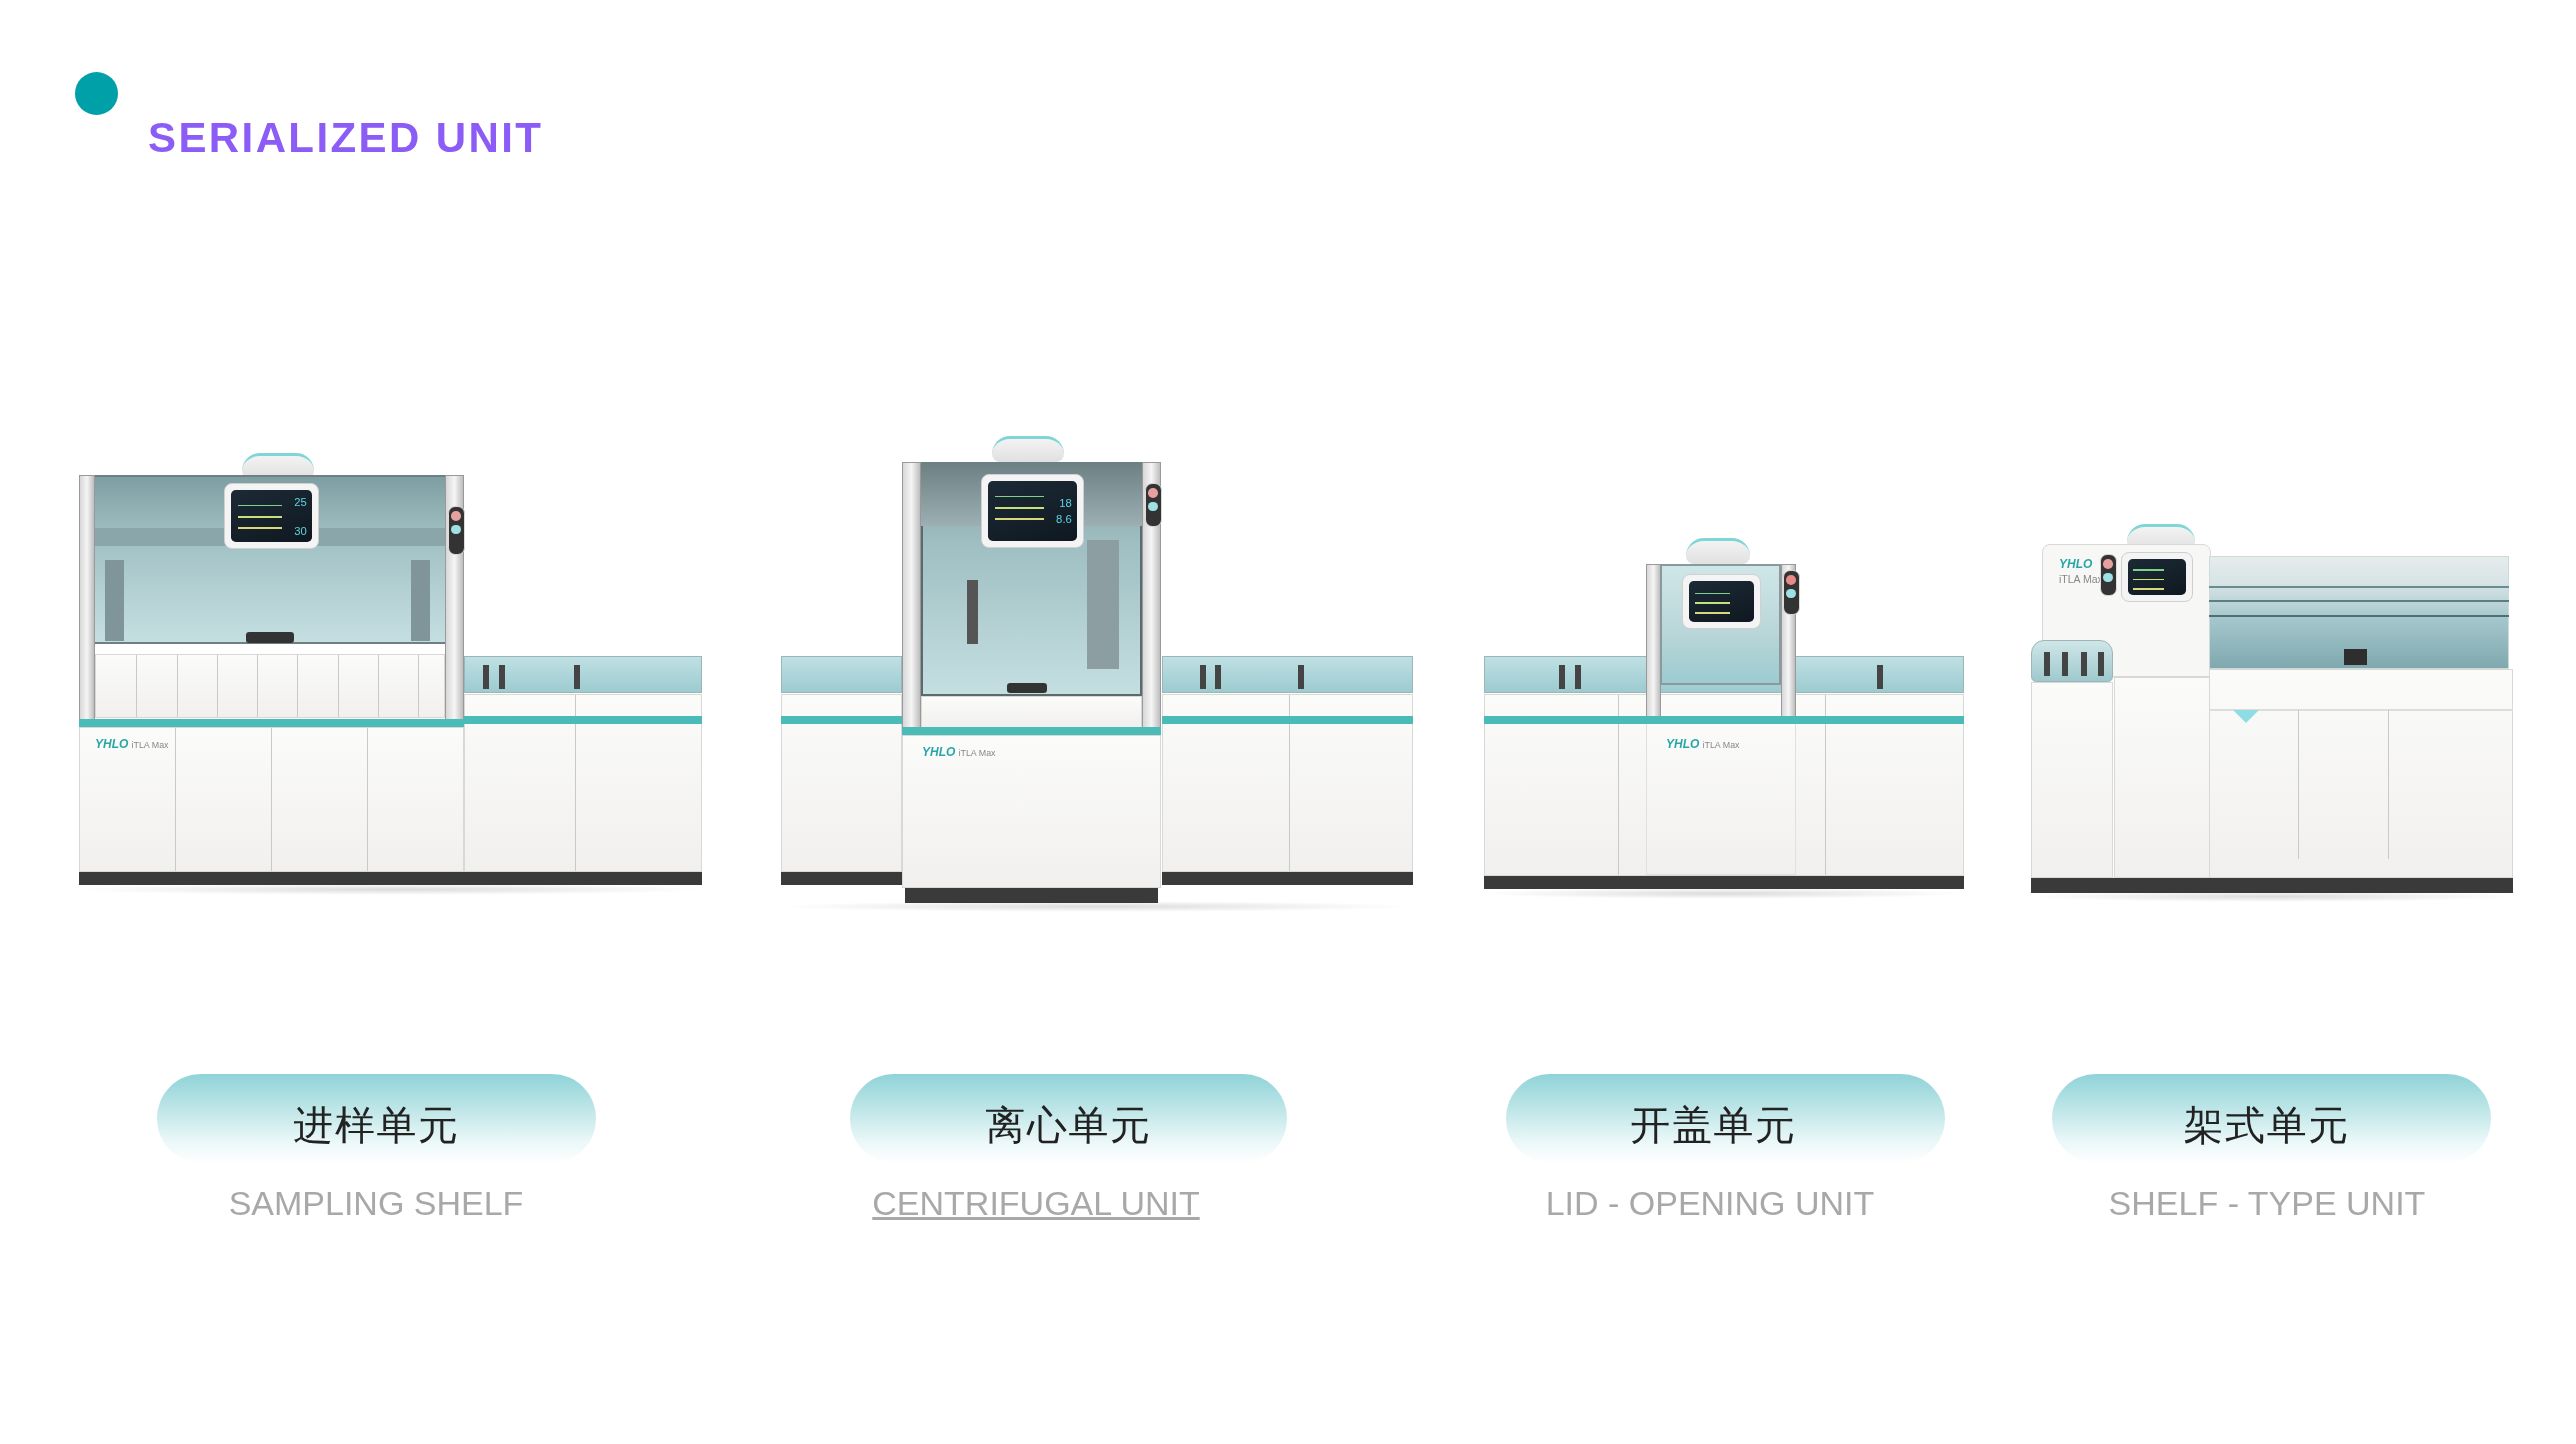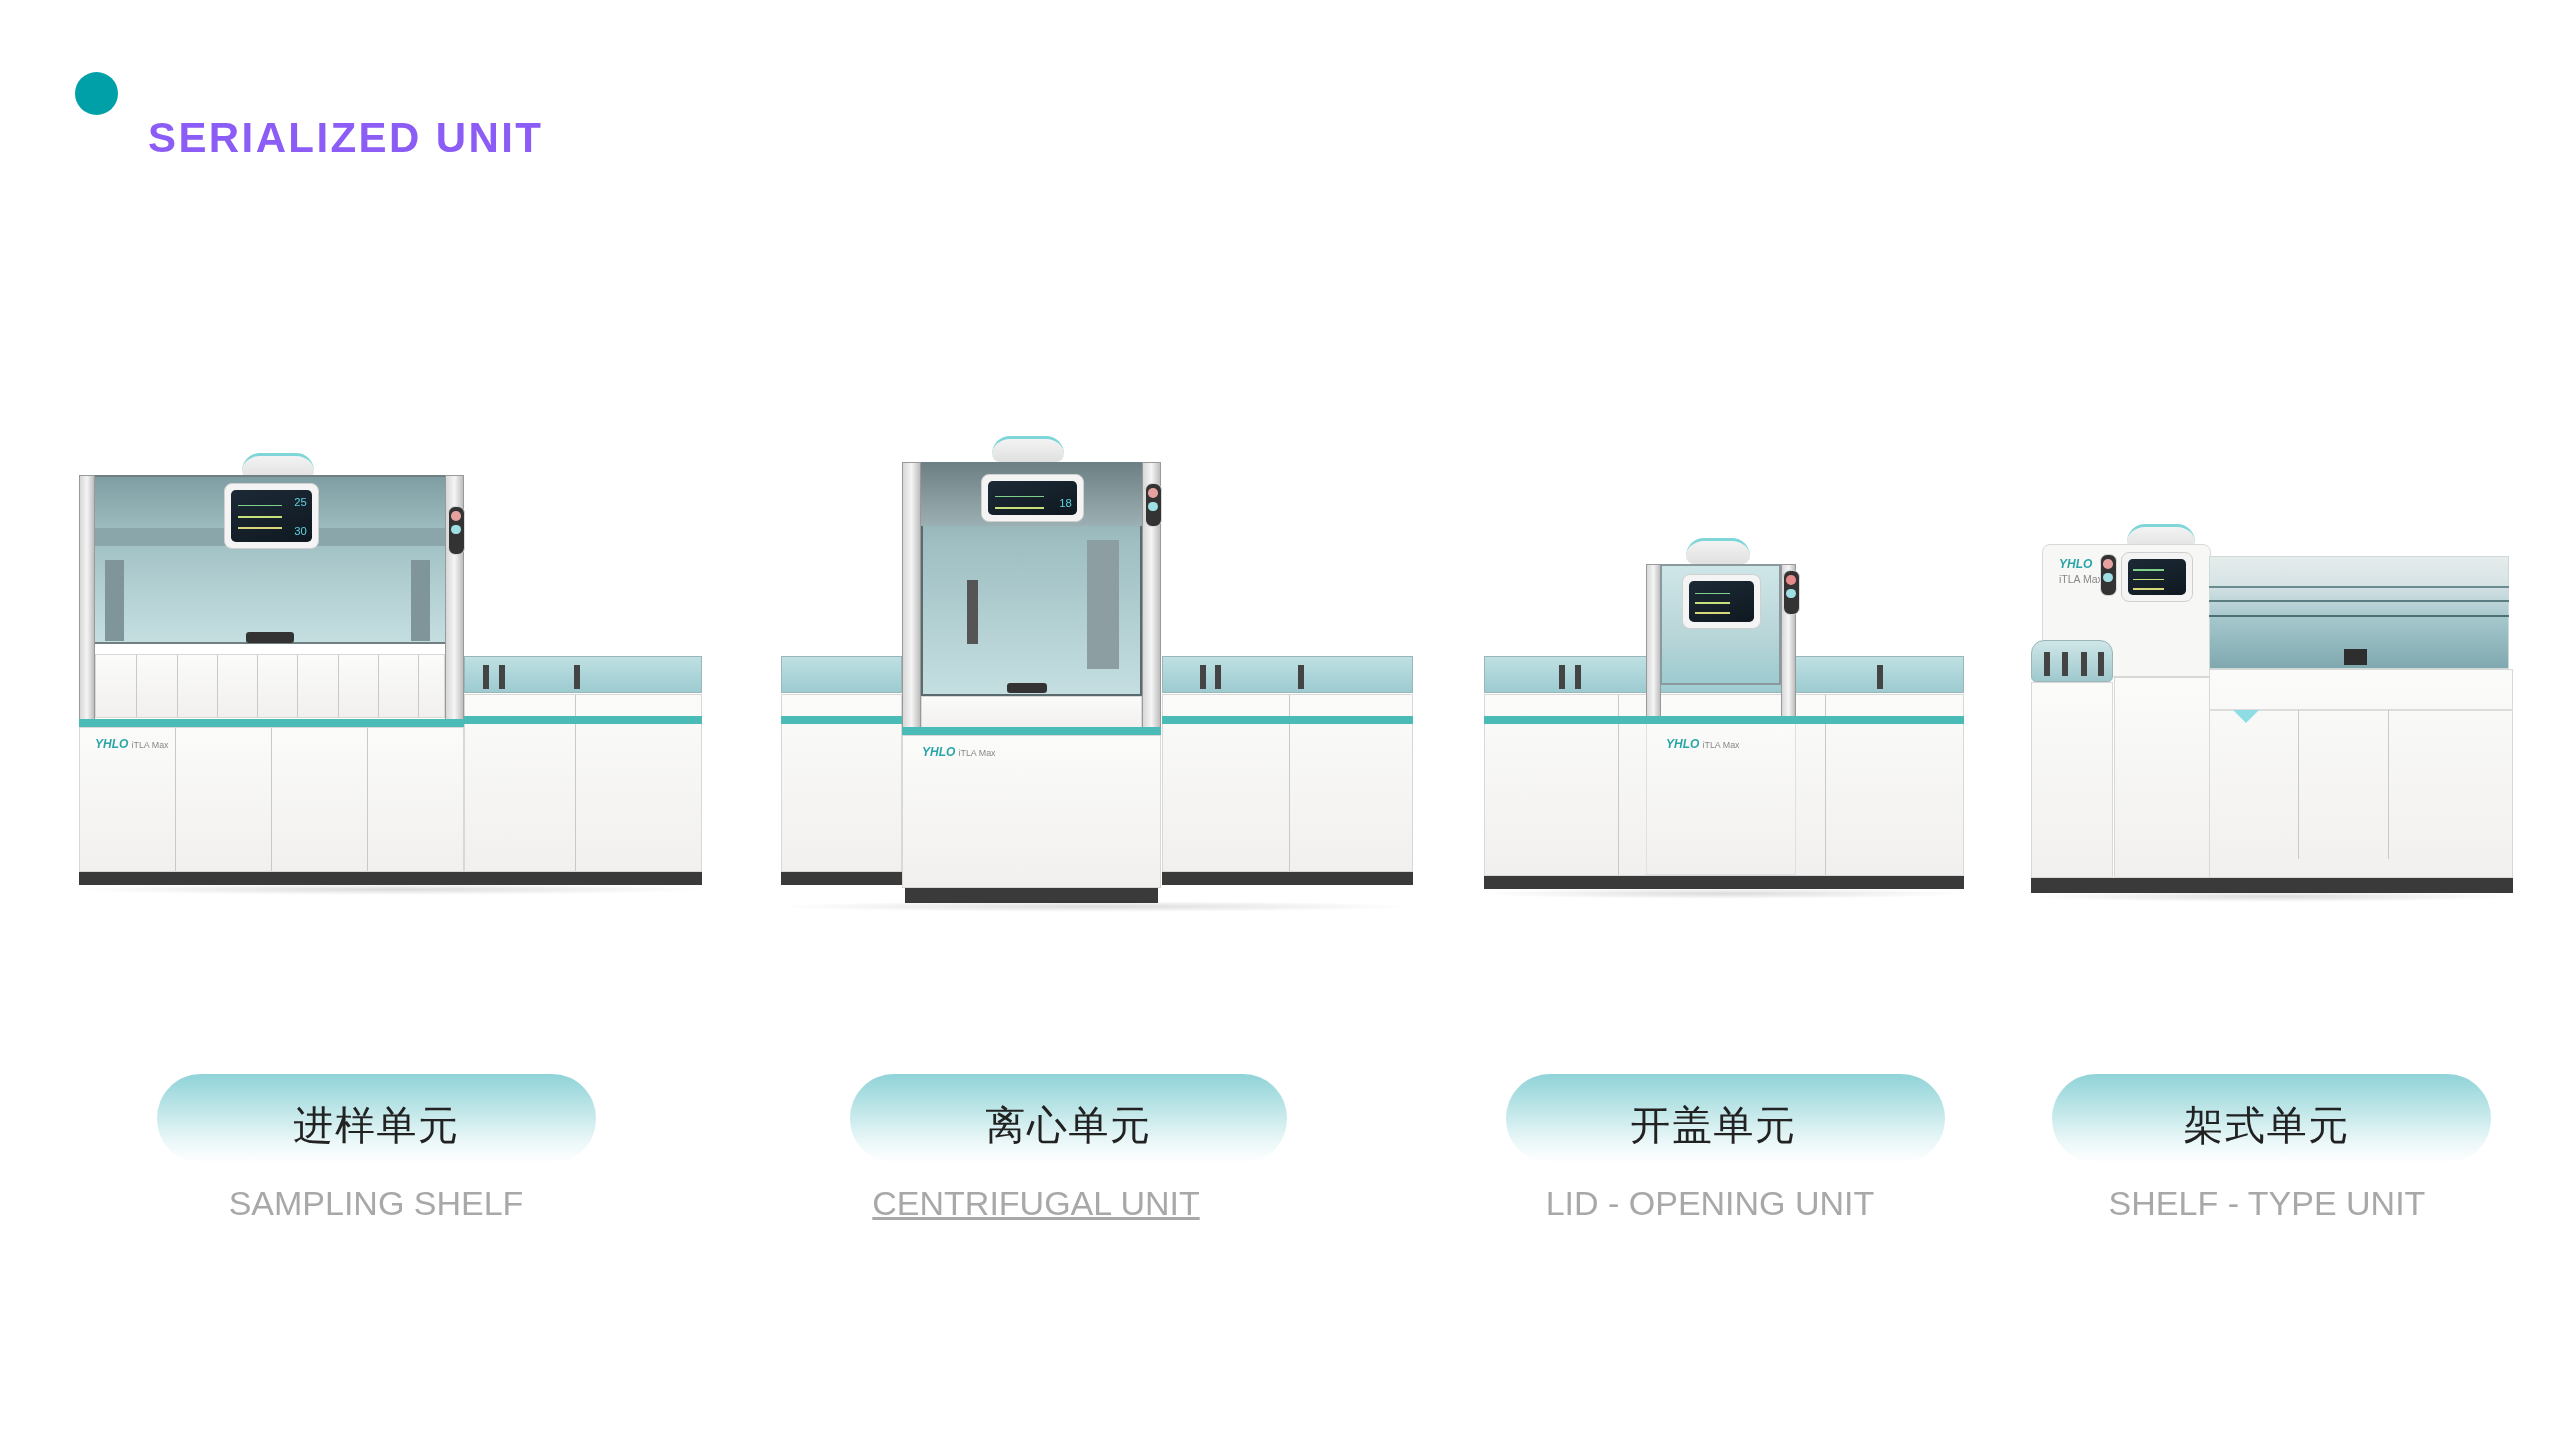--- a/index.html
+++ b/index.html
@@ -119,21 +119,21 @@
   <div class="stripe" style="left:1162px;top:716px;width:251px;"></div>
   <div class="base" style="left:1162px;top:872px;width:251px;"></div>
 
   <div class="pillar" style="left:902px;top:462px;width:19.3px;height:266px;"></div>
   <div class="pillar" style="left:1142px;top:462px;width:19.3px;height:266px;"></div>
   <div class="hood" style="left:921px;top:462px;width:221px;height:234px;border-color:#5a6a6d;"></div>
   <div class="abs" style="left:921px;top:462px;width:221px;height:64px;background:linear-gradient(180deg,#6c7f83,#9cb0b3);"></div>
   <div class="abs" style="left:967px;top:580px;width:11.3px;height:64px;background:#555;"></div>
   <div class="abs" style="left:1087px;top:540px;width:32px;height:129px;background:#8c9ea2;"></div>
   <div class="abs" style="left:1007px;top:683px;width:40px;height:9.7px;background:#333;border-radius:3.2px;"></div>
-  <div class="screen-bezel" style="left:981px;top:474px;width:103px;height:48px;text-decoration:underline;">
+  <div class="screen-bezel" style="left:981px;top:474px;width:103px;height:74px;text-decoration:underline;">
     <div class="screen">
       <div class="wave" style="top:14.5px;background:#7fd08a;"></div>
       <div class="wave" style="top:26px;background:#c8e07a;"></div>
       <div class="wave" style="top:37px;background:#d8d87a;"></div>
       <div class="scr-num" style="right:4.8px;top:16px;">18</div>
       <div class="scr-num" style="right:4.8px;top:32px;">8.6</div>
     </div>
   </div>
   <div class="ctrl-panel" style="left:1145px;top:483px;height:42px;">
     <div class="ctrl-btn" style="top:4px;background:#e6a0a0;"></div>

